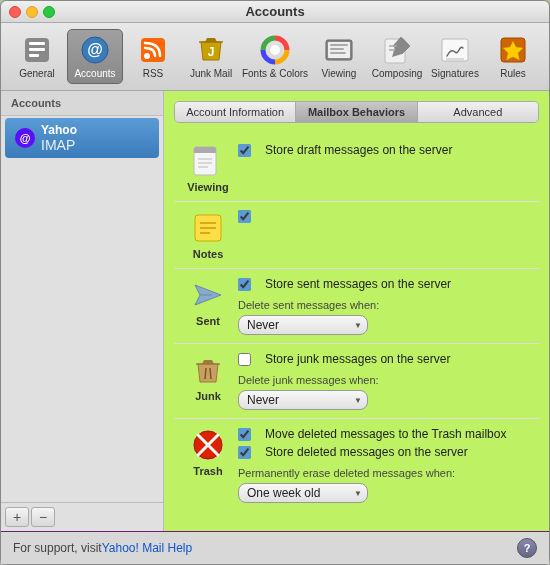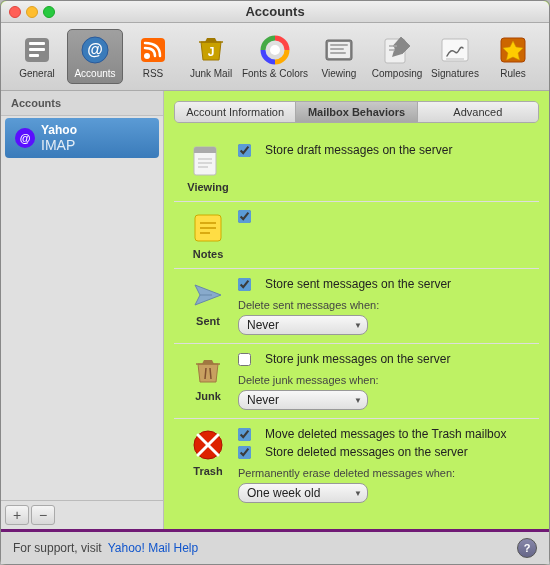--- a/index.html
+++ b/index.html
@@ -327,33 +327,32 @@
       cursor: pointer;
       appearance: none;
       -webkit-appearance: none;
       min-width: 130px;
       color: #222;
     }
 
     
     .footer {
       background: #d8d8d8;
-      border-top: 3px solid #701a75;
+      border-top: 1px solid #701a75;
       padding: 6px 12px;
       display: flex;
       align-items: center;
       justify-content: center;
       font-size: 12px;
       color: #444;
     }
 
     .footer a {
       color: #1155cc;
       text-decoration: none;
-      padding-left: 6px;
     }
 
     .help-btn {
       margin-left: auto;
       width: 20px;
       height: 20px;
       border-radius: 10px;
       background: linear-gradient(to bottom, #8888aa, #666688);
       border: 1px solid #555;
       color: white;

